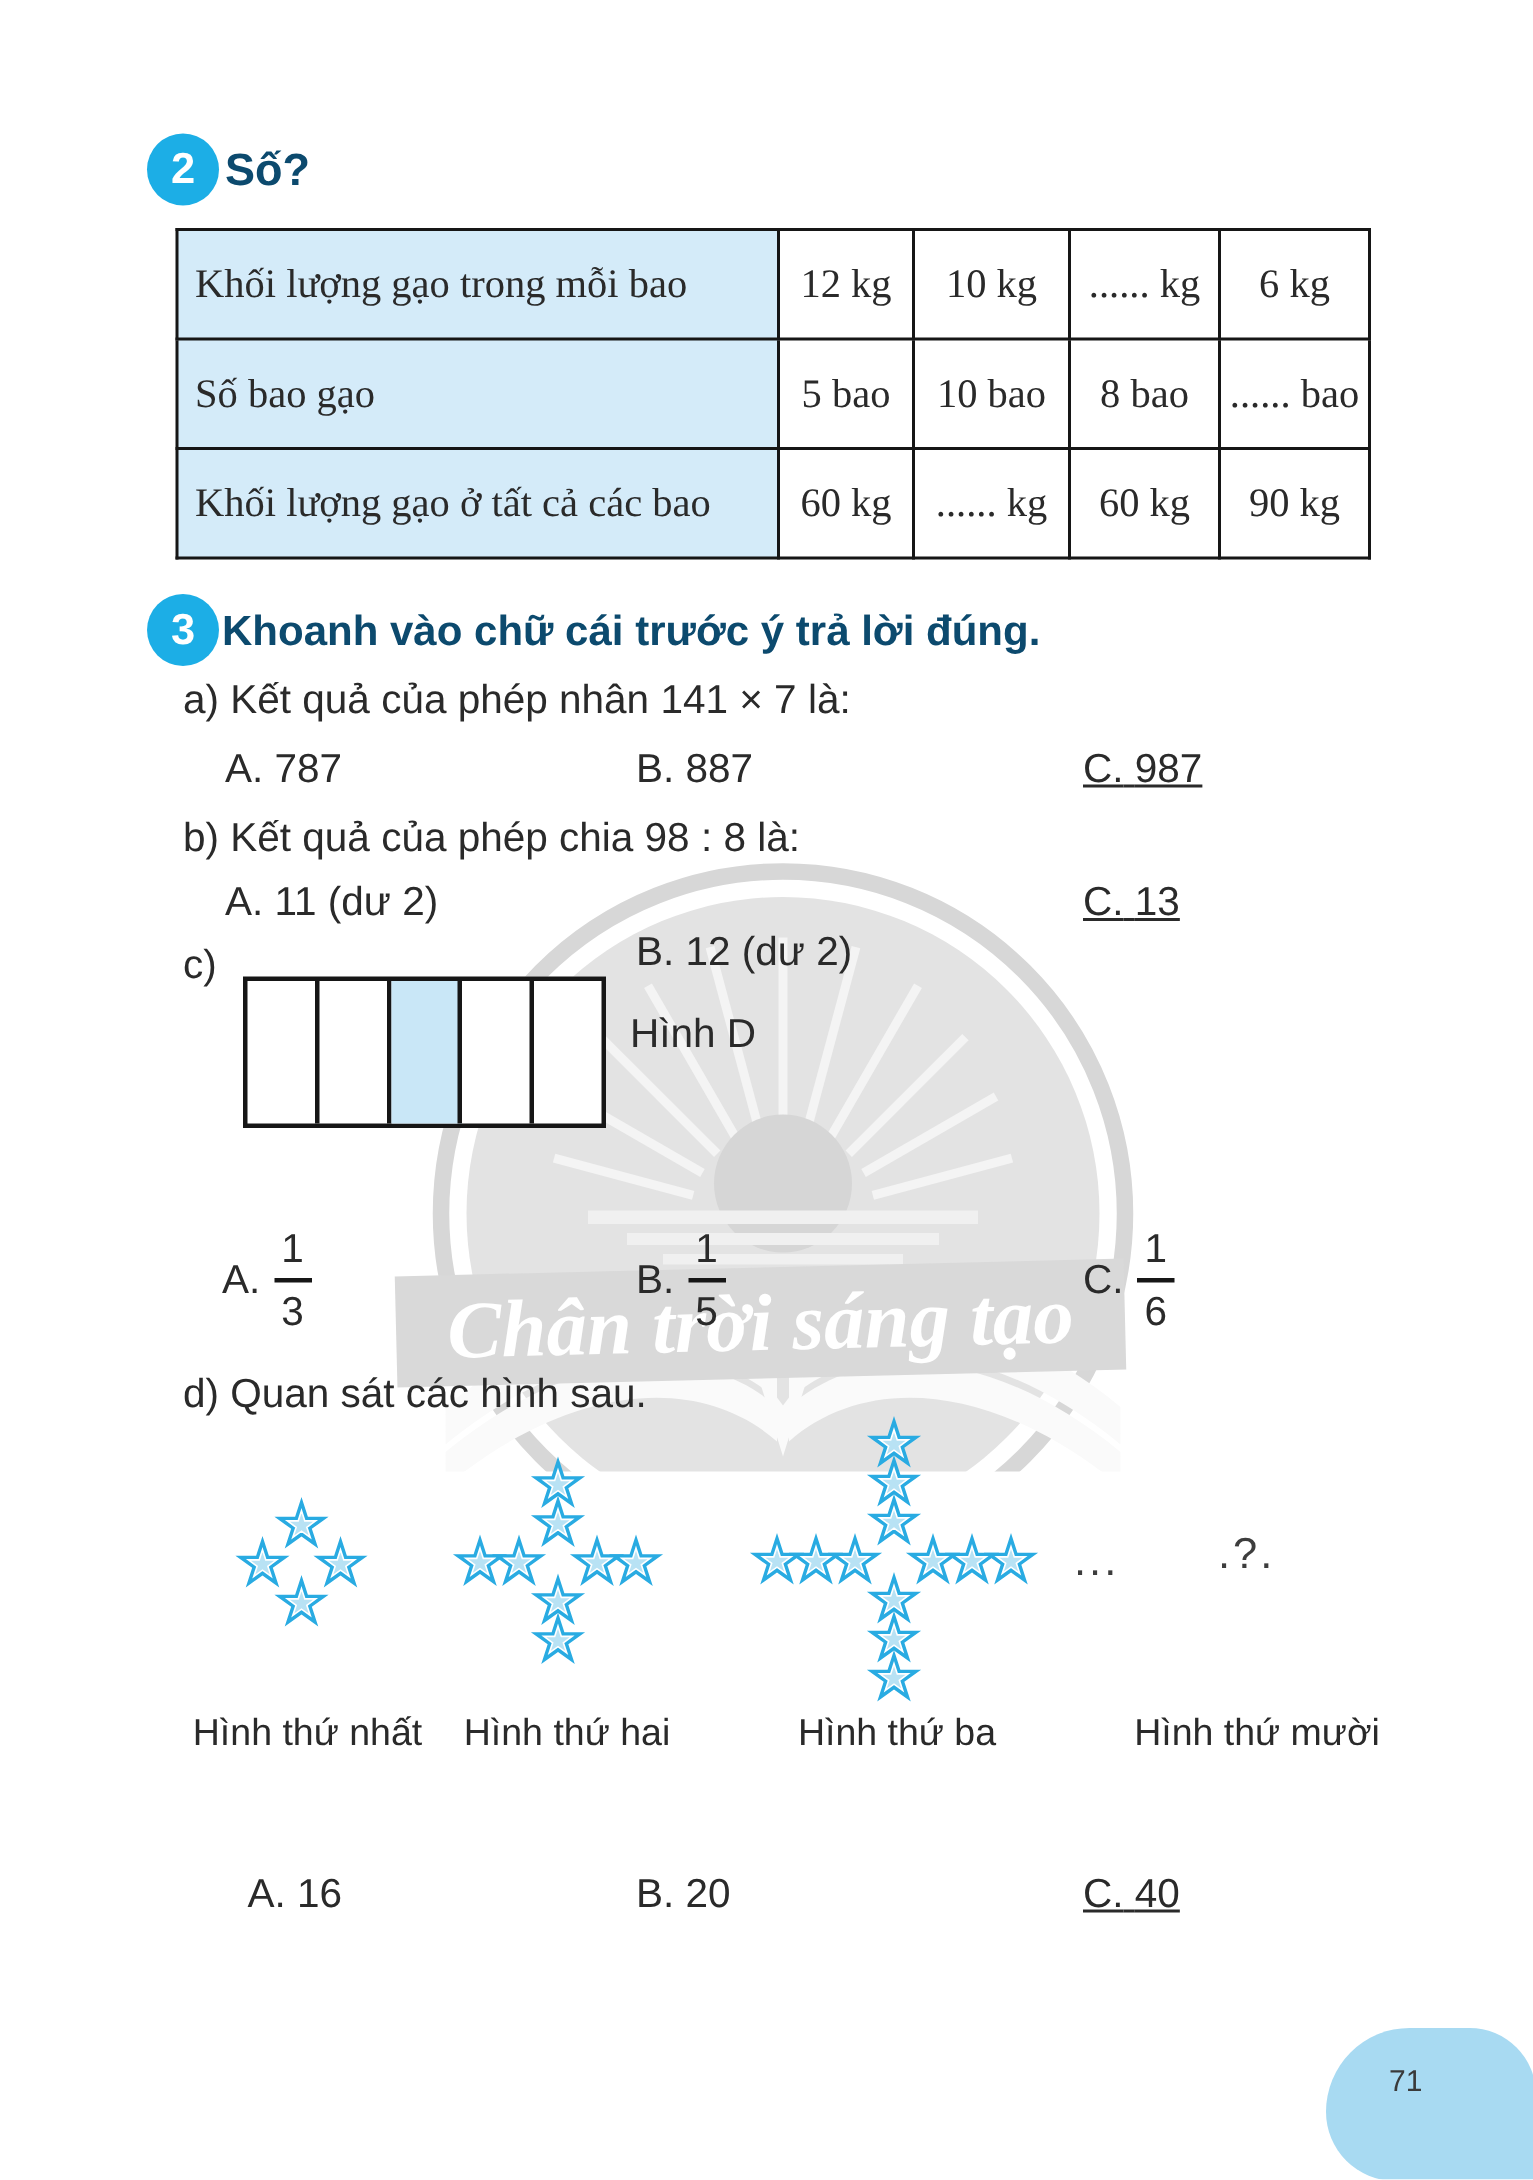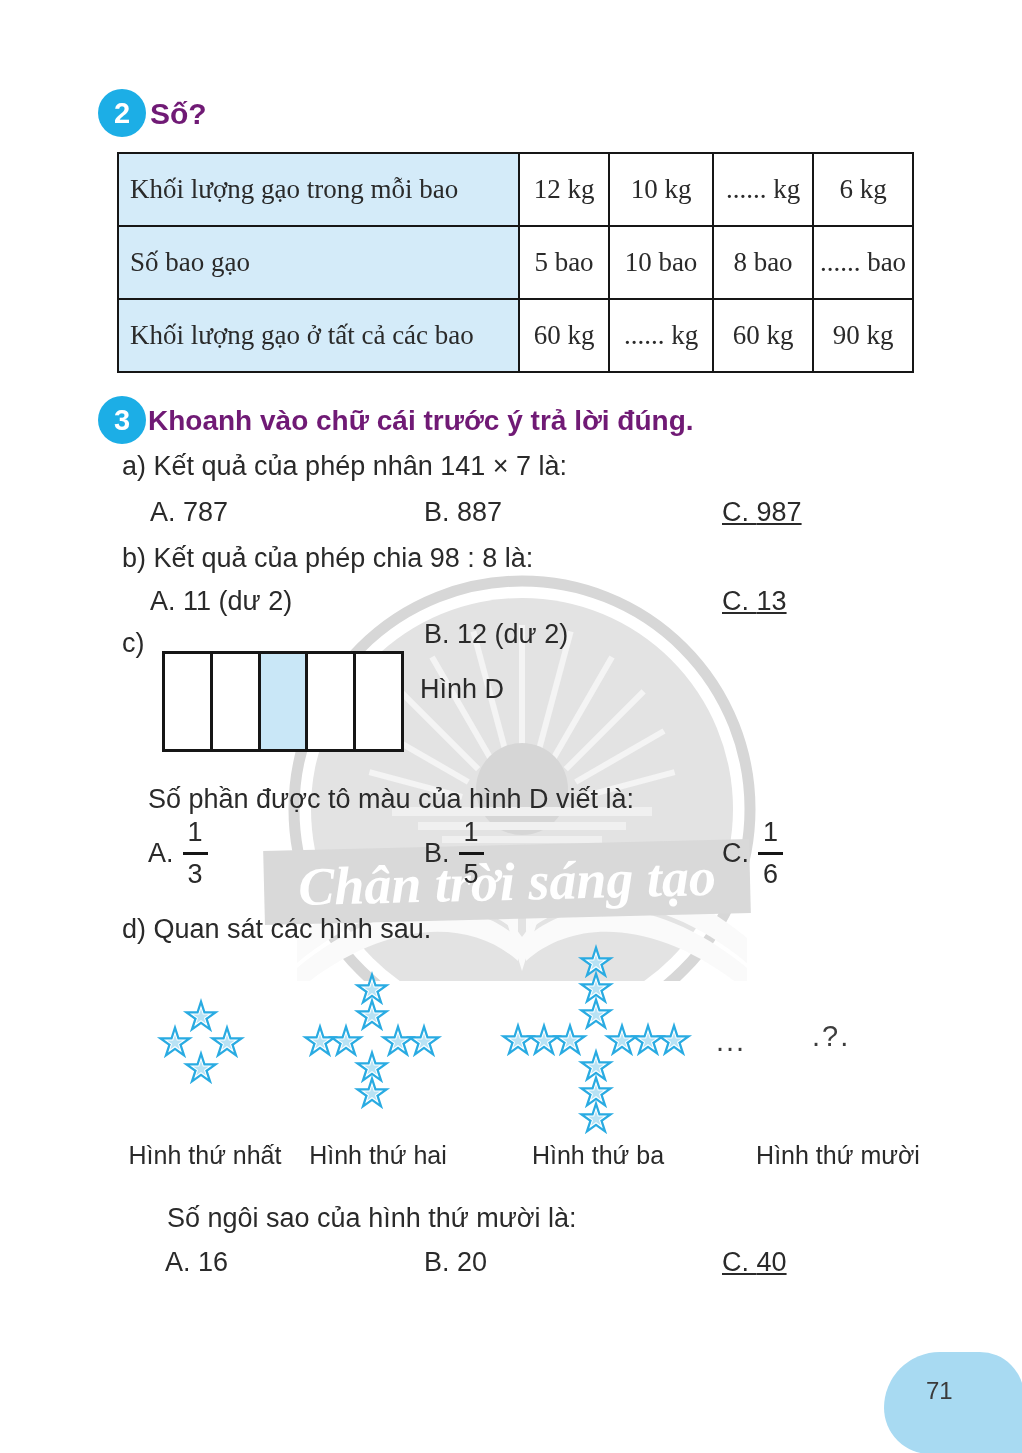--- a/index.html
+++ b/index.html
@@ -18,21 +18,21 @@
   .wm-banner span{
     font-family:"Liberation Serif","DejaVu Serif",serif;
     font-style:italic;font-weight:bold;font-size:54px;color:#ffffff;white-space:nowrap;
   }
   
   .badge{
     position:absolute;width:48px;height:48px;border-radius:50%;
     background:var(--accent-blue,#1caee6);color:#fff;font-weight:bold;font-size:29px;
     display:flex;align-items:center;justify-content:center;
   }
-  .h-title{position:absolute;font-weight:bold;color:#701a75;}
+  .h-title{position:absolute;font-weight:bold;color:#0c4a6e;}
   
   table.mass{position:absolute;left:117px;top:152px;border-collapse:collapse;table-layout:fixed;font-family:Liberation Serif, serif;}
   table.mass td{border:2.5px solid #161616;height:69px;font-size:27px;color:#2a2a2a;}
   td.lbl{background:var(--table-label-bg,#d4ebf9);padding-left:11px;}
   td.val{text-align:center;}
   td.blueval{color:var(--value-blue,#1ca6e0);}
   
   .q{position:absolute;font-size:27px;color:#2a2a2a;white-space:nowrap;}
   .opt{position:absolute;font-size:27px;color:#2a2a2a;white-space:nowrap;}
   .oL1{left:150px;} .oL2{left:424px;} .oL3{left:722px;text-decoration:underline;}
@@ -48,21 +48,21 @@
   .frac .bar{width:25px;height:3px;background:#161616;margin:6px 0;}
   
   .star-figure{position:absolute;}
   .fig-label{position:absolute;top:1141px;transform:translateX(-50%);font-size:25px;color:#2a2a2a;white-space:nowrap;}
   .dots{position:absolute;font-size:29px;color:#3d3d3d;letter-spacing:2px;}
   
   .page-badge{
     position:absolute;left:884px;top:1352px;width:140px;height:102px;
     background:var(--page-badge-bg,#a8daf2);border-radius:58px 46px 0 48px;
   }
-  .page-badge span{position:absolute;left:42px;top:25px;font-size:24px;color:#3a3a3a;}
+  .page-badge span{position:absolute;left:42px;top:25px;font-size:20px;color:#3a3a3a;}
   .hidden-defs{position:absolute;width:0;height:0;}
   #star-proto .outer{fill:var(--star-fill,#29abe2);}
   #star-proto .inner{fill:var(--star-inner,#b8e2f4);stroke:#ffffff;stroke-width:1.1;}
 </style>
 </head>
 <body>
 
 <div class="page">
 
   <div class="watermark">
@@ -168,21 +168,20 @@
   <div class="q" style="left:122px;top:628px;">c)</div>
   <div class="figd">
 
   <div class="figd-cell"></div>
       <div class="figd-cell"></div>
       <div class="figd-cell shaded"></div>
       <div class="figd-cell"></div>
       <div class="figd-cell"></div>
     </div>
   <div class="q" style="left:420px;top:674px;">Hình D</div>
-  <div class="q" style="left:148px;top:784px;">Số phần được tô màu của hình D viết là:</div>
 
   <div class="frac-opt" style="left:148px;">
     <span class="letter">A.</span>
     <span class="frac">
       <span>1</span>
         <span class="bar"></span>
         <span>3</span>
     </span>
   </div>
   <div class="frac-opt" style="left:424px;">
@@ -236,21 +235,20 @@
       </svg></div>
 
   <span class="dots" style="left:716px;top:1025px;">...</span>
   <span class="dots" style="left:812px;top:1020px;">.?.</span>
 
   <div class="fig-label" style="left:205px;">Hình thứ nhất</div>
   <div class="fig-label" style="left:378px;">Hình thứ hai</div>
   <div class="fig-label" style="left:598px;">Hình thứ ba</div>
   <div class="fig-label" style="left:838px;">Hình thứ mười</div>
 
-  <div class="q" style="left:167px;top:1203px;">Số ngôi sao của hình thứ mười là:</div>
   <div>
     <span class="opt" style="left:165px;top:1247px;"><span>A.</span> <span>16</span></span>
     <span class="opt oL2" style="top:1247px;"><span>B.</span> <span>20</span></span>
     <span class="opt oL3" style="top:1247px;"><span>C.</span> <span>40</span></span>
   </div>
 
   <div class="page-badge">
     <span>71</span>
   </div>
 

